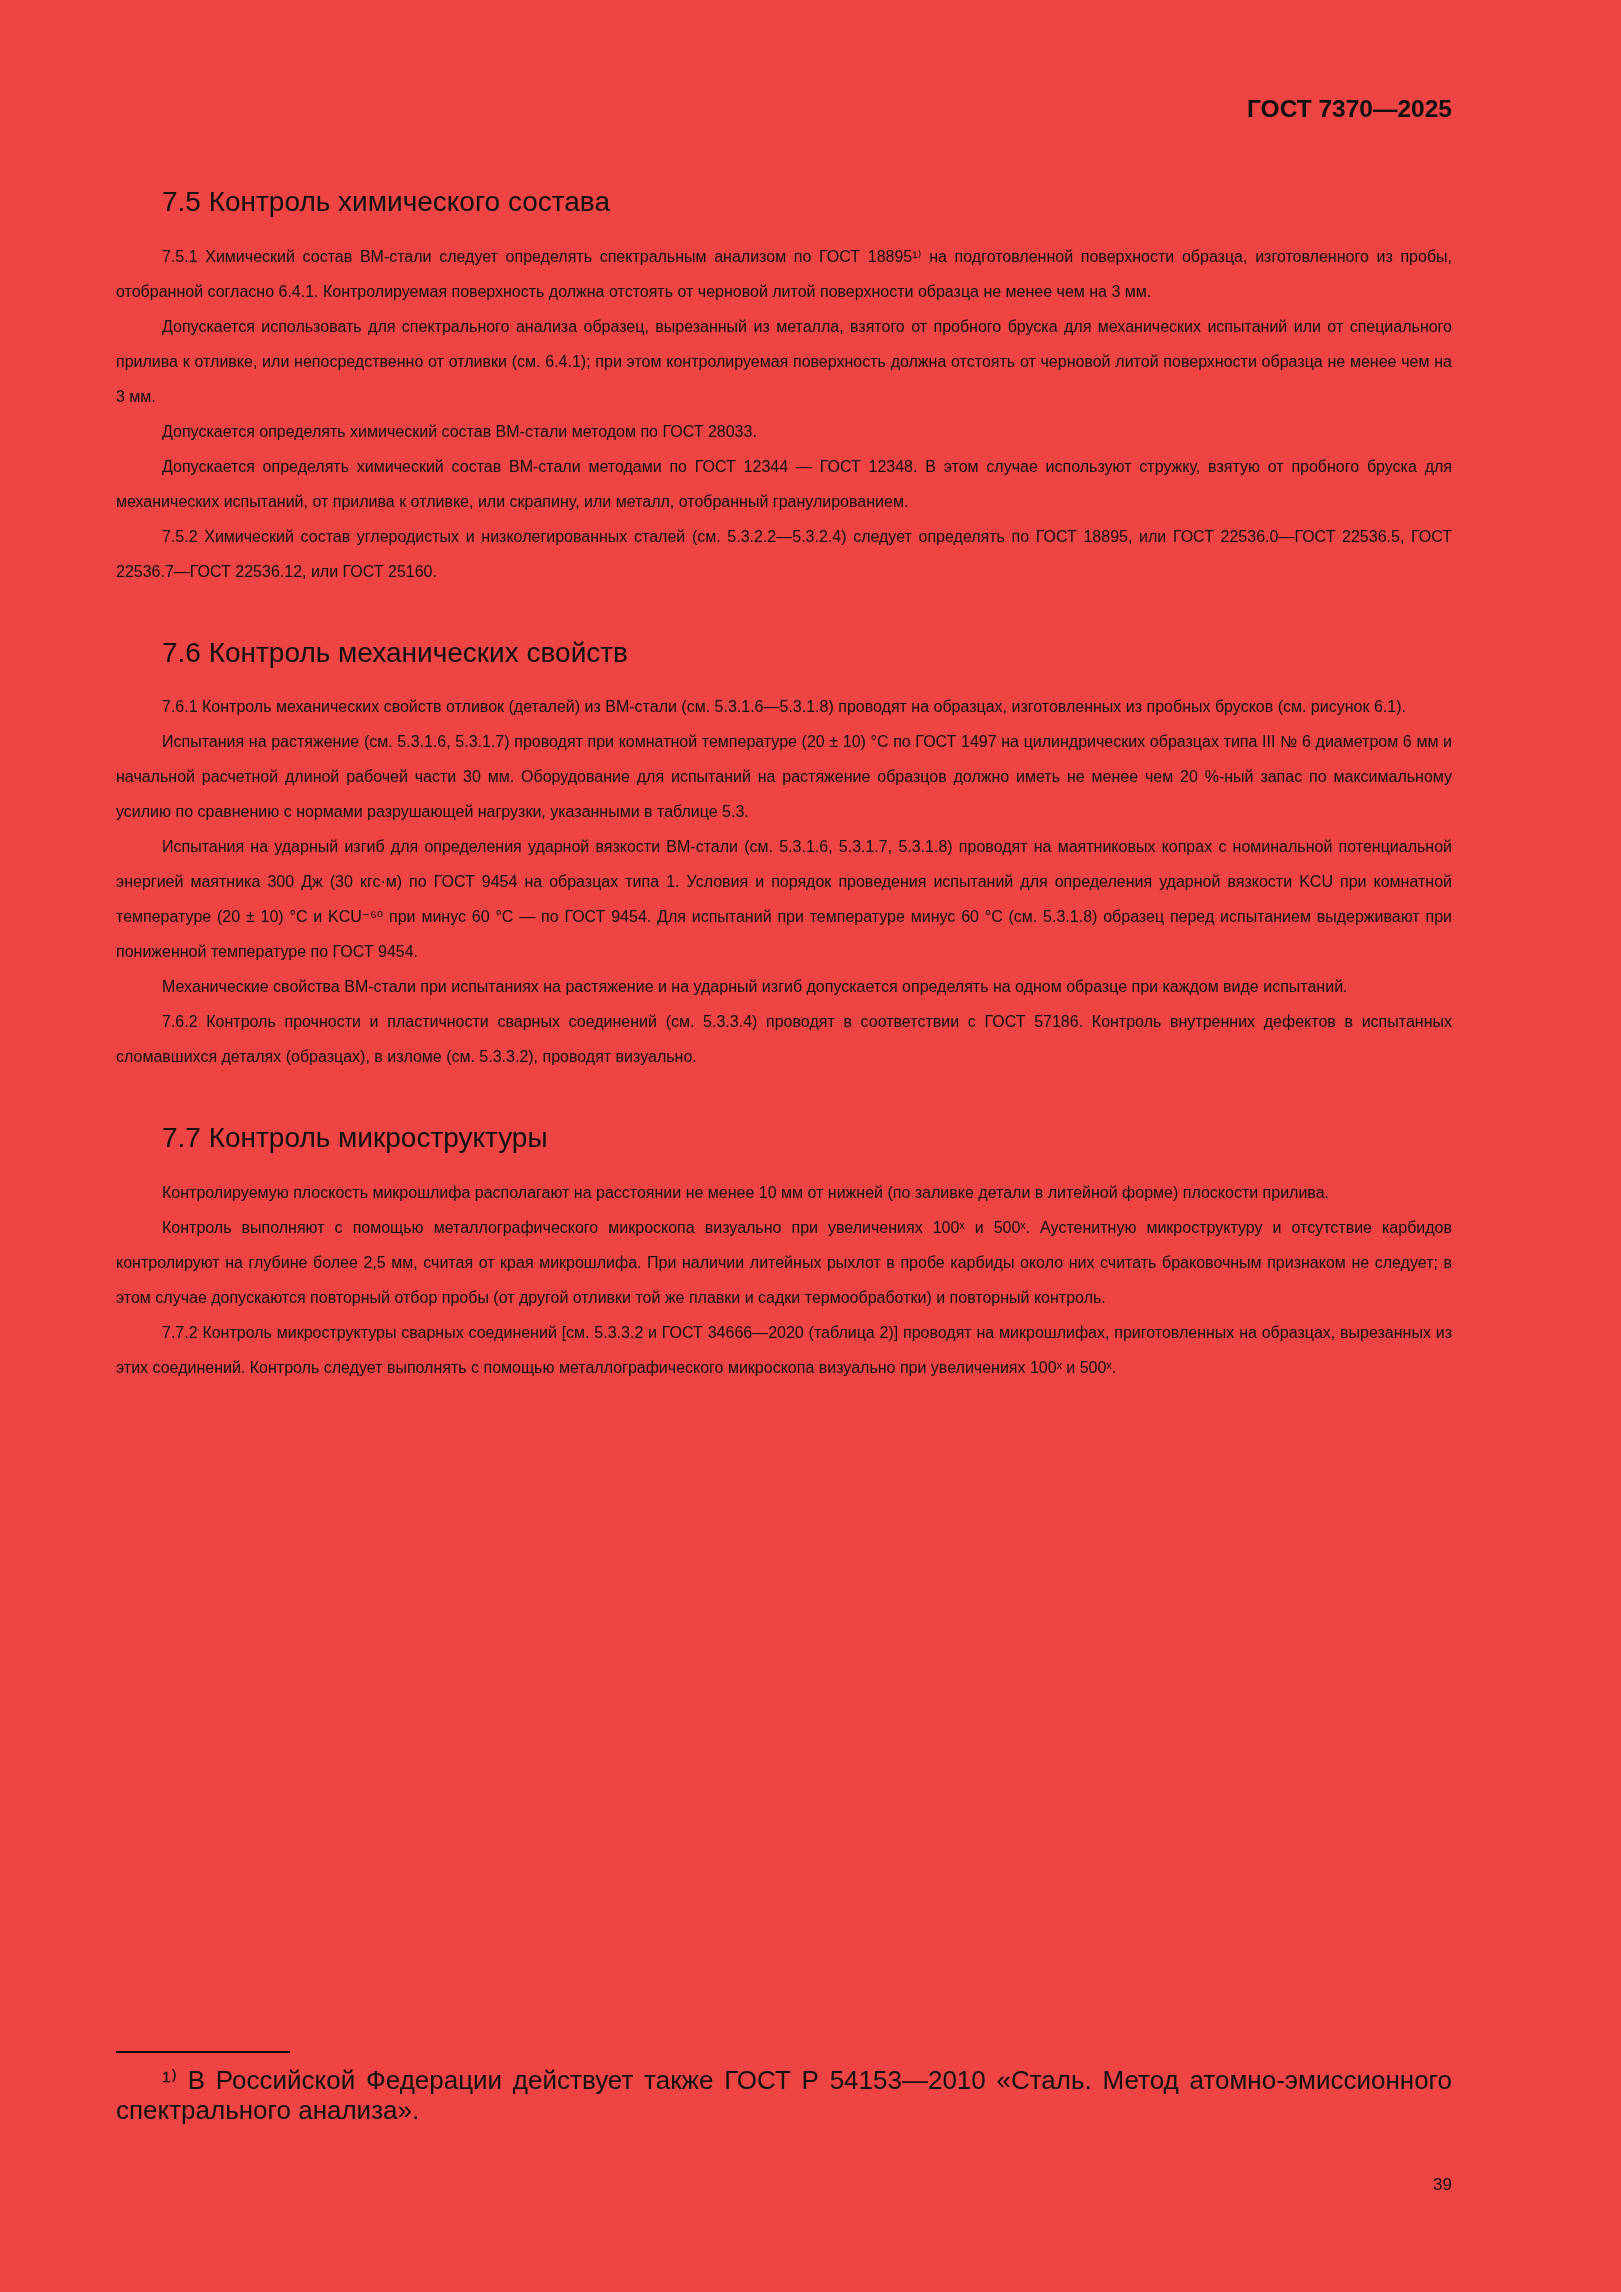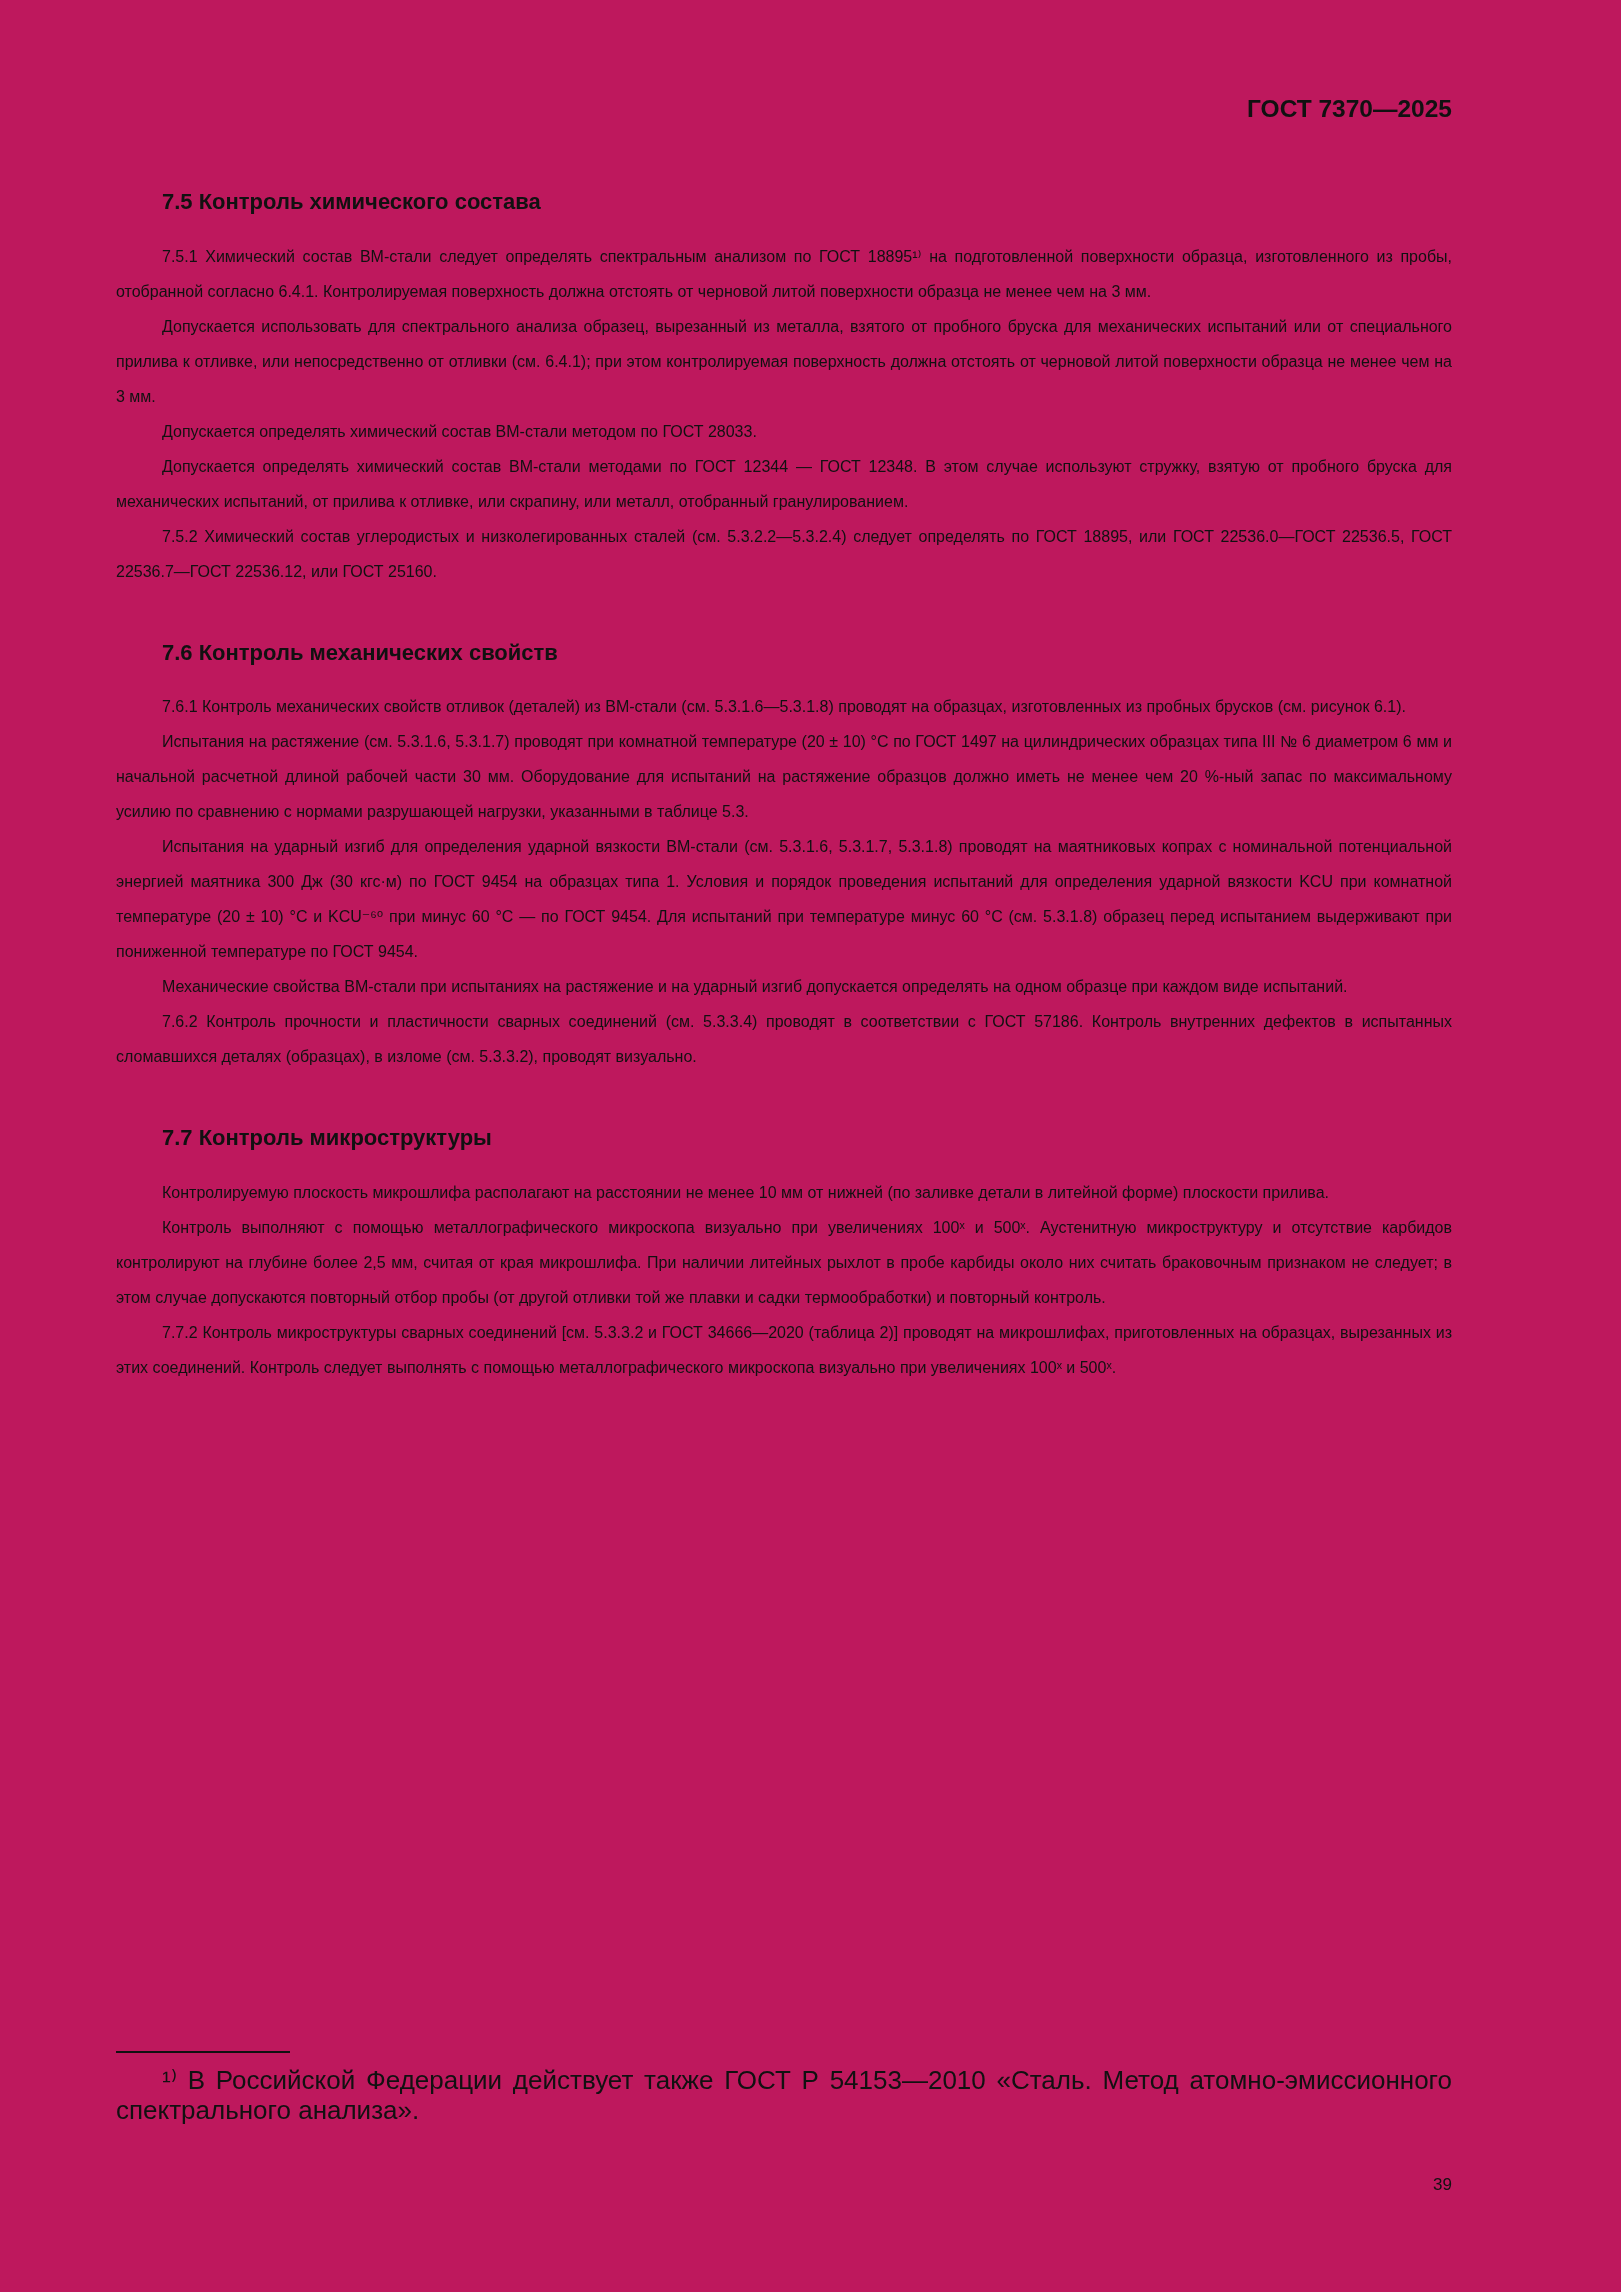--- a/index.html
+++ b/index.html
@@ -6,38 +6,38 @@
   html, body {
     margin: 0;
     padding: 0;
     background: #ffffff;
   }
   .page {
     position: relative;
     width: 1621px;
     height: 2293px;
     box-sizing: border-box;
-    background: #be185d;
+    background: #ef4444;
     color: #111111;
     font-family: "Liberation Sans", "DejaVu Sans", sans-serif;
     padding: 94px 169px 94px 116px;
     display: flex;
     flex-direction: column;
     overflow: hidden;
   }
   .doc-header {
     text-align: right;
     font-size: 24.5px;
     font-weight: bold;
     line-height: 29px;
     margin-bottom: 61px;
   }
   .heading {
-    font-size: 22px;
-    font-weight: bold;
+    font-size: 28px;
+    font-weight: normal;
     line-height: 35px;
     margin: 0 0 19.6px 0;
     text-indent: 46px;
   }
   section + section .heading {
     margin-top: 46px;
   }
   .para {
     margin: 0;
     font-size: 16px;

